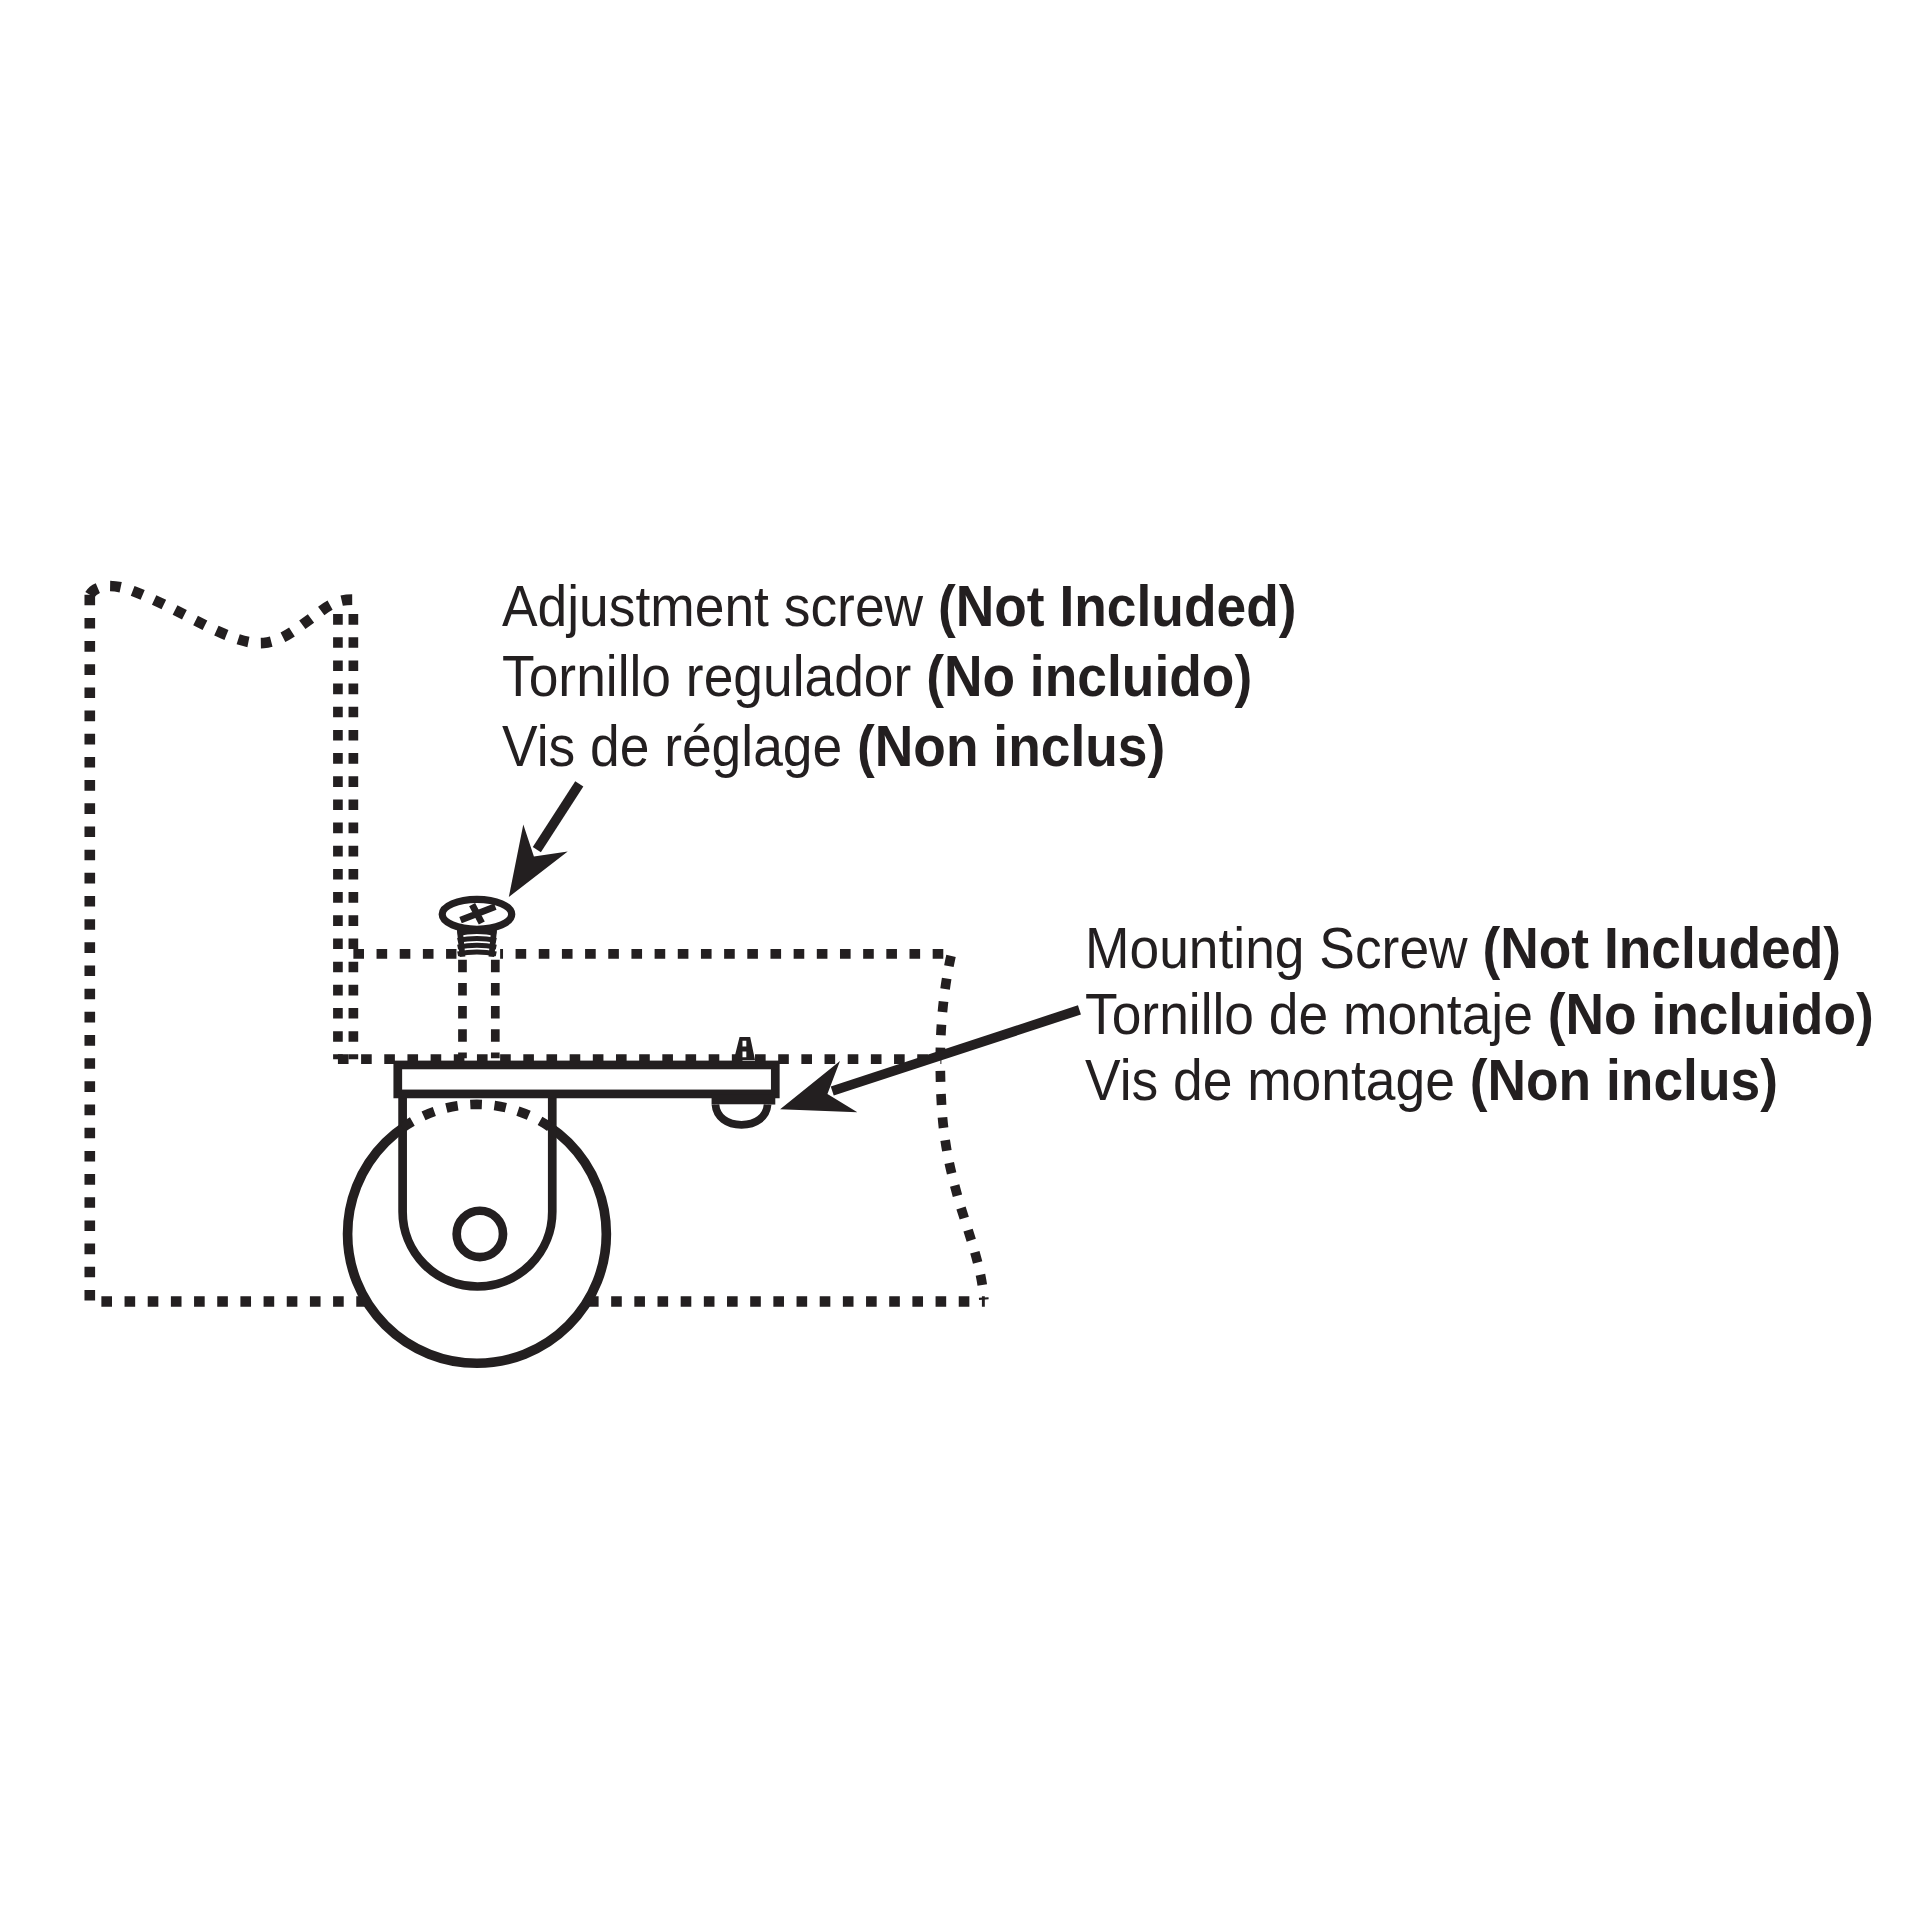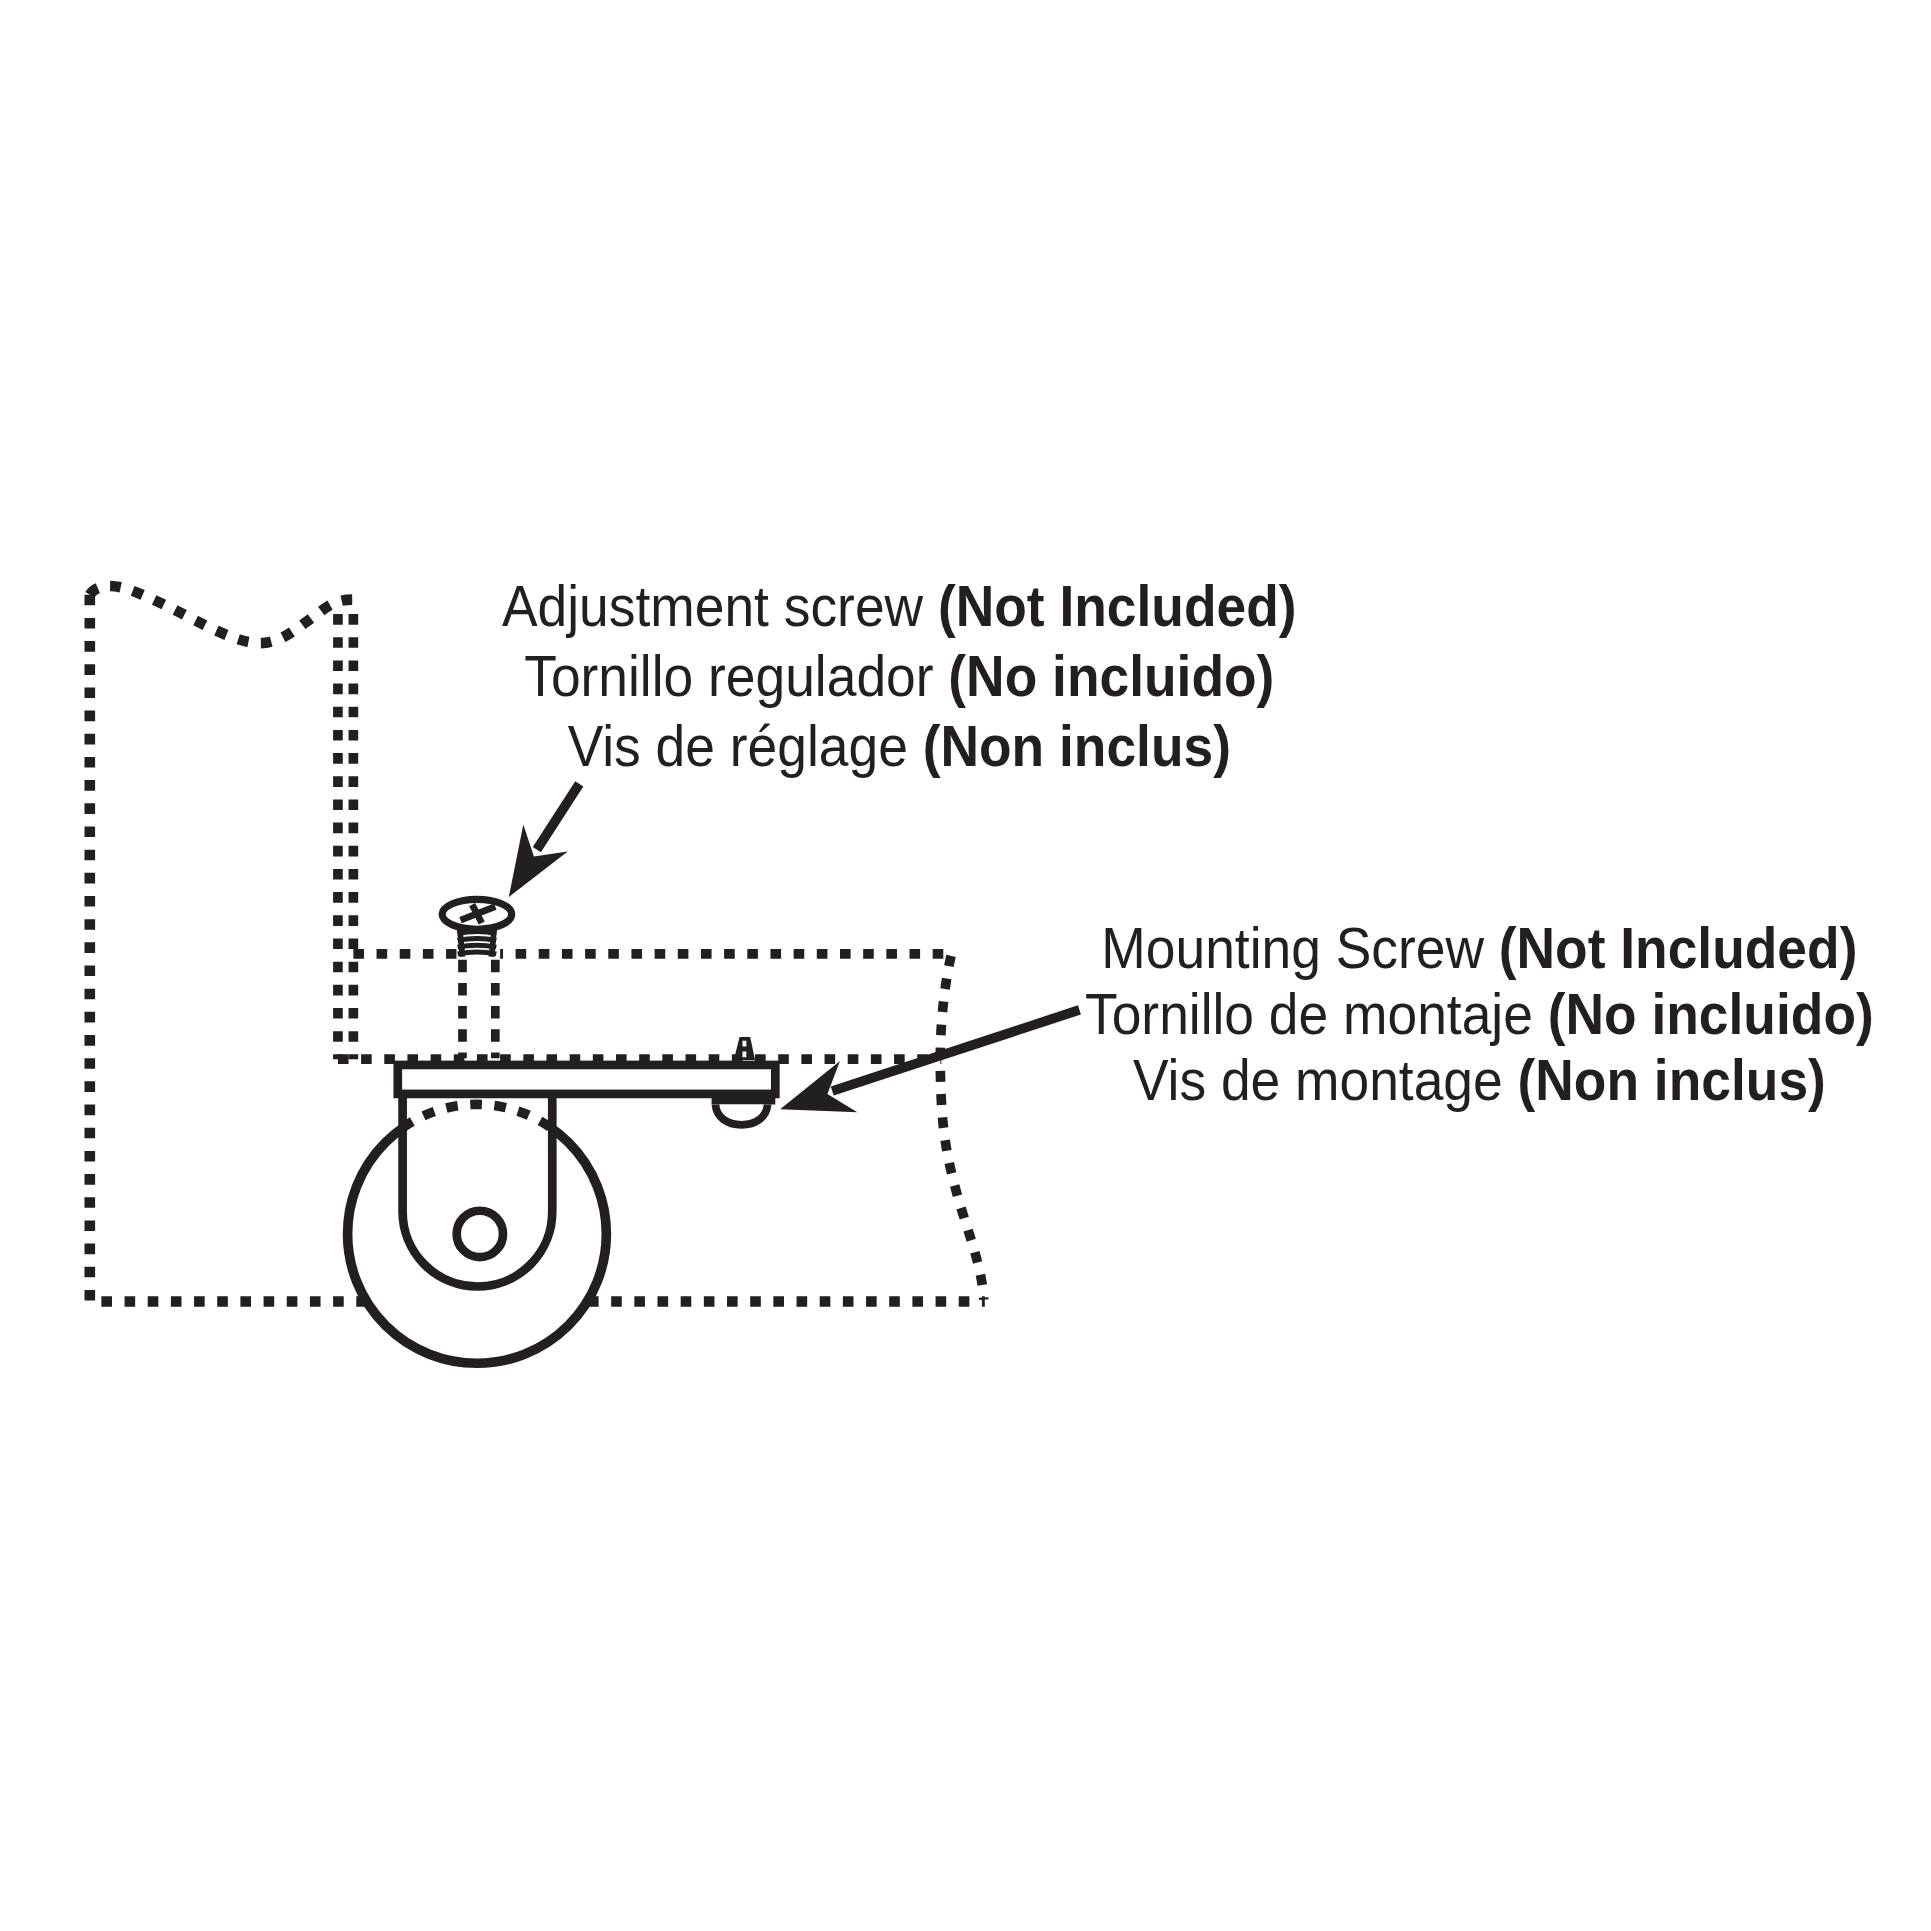--- a/index.html
+++ b/index.html
@@ -7,21 +7,20 @@
     --bg:#ffffff;
   }
   html,body{margin:0;padding:0;background:#e8e8e8;}
   .stage{
     position:relative;
     width:1931px;height:1931px;
     background:var(--bg);
     overflow:hidden;
     font-family:"Liberation Sans", sans-serif;
     color:var(--ink);
-    text-align:center;
   }
   .diagram-svg{position:absolute;left:0;top:0;width:1931px;height:1931px;}
 
   
   .ink{stroke:var(--ink);fill:none;}
   .dots{stroke-width:11;stroke-dasharray:11 13;}
   .dots-sm{stroke-width:10;stroke-dasharray:11 13;}
   .dashes{stroke-width:9;stroke-dasharray:13 11;}
   .solid9{stroke-width:9;}
   .solid10{stroke-width:10;}

